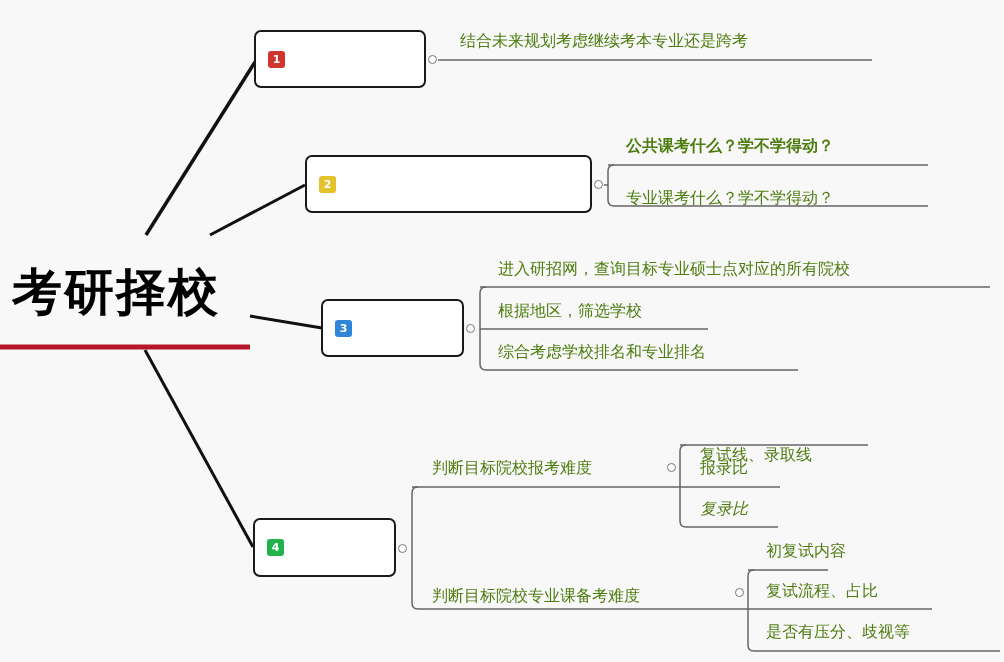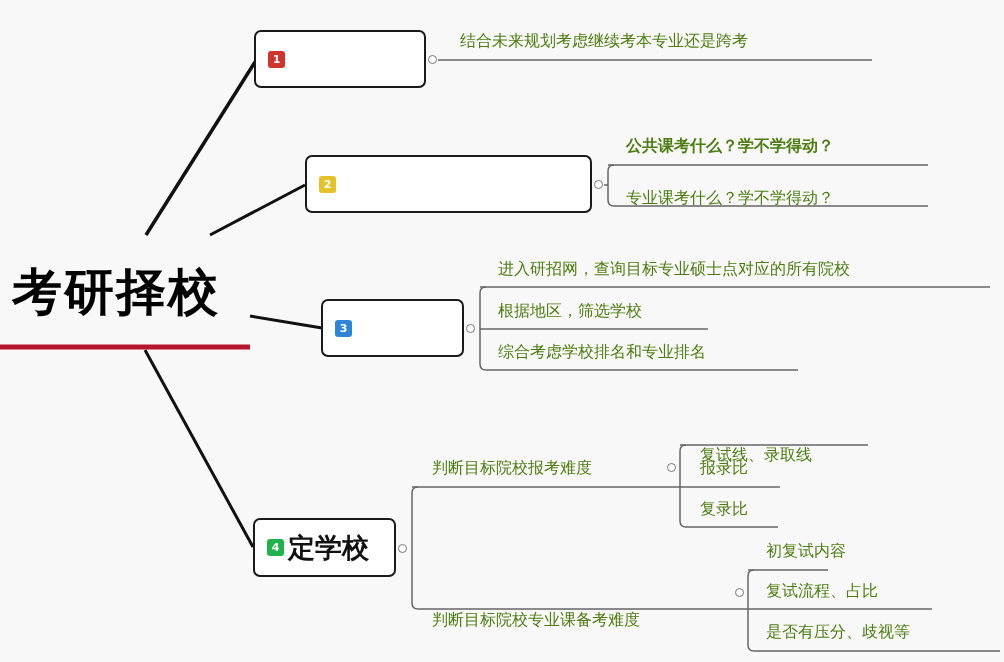--- a/index.html
+++ b/index.html
@@ -86,27 +86,26 @@
 <div class="topic" style="left:321px; top:299px; width:143px; height:58px; font-size:27px;">
   <span class="badge" style="background:#2f86d8;">3</span>
 </div>
 <div class="collapse-dot" style="left:466px; top:324px;"></div>
 <div class="leaf" style="left:498px; top:256px;">进入研招网，查询目标专业硕士点对应的所有院校</div>
 <div class="leaf" style="left:498px; top:298px;">根据地区，筛选学校</div>
 <div class="leaf" style="left:498px; top:339px;text-align:right;">综合考虑学校排名和专业排名</div>
 
 <div class="topic" style="left:253px; top:518px; width:143px; height:59px; font-size:27px;">
   <span class="badge" style="background:#22b24c;">4</span>
-  <span>定学校</span>
 </div>
 <div class="collapse-dot" style="left:398px; top:544px;"></div>
 
 <div class="leaf" style="left:432px; top:455px;">判断目标院校报考难度</div>
 <div class="collapse-dot" style="left:667px; top:463px;"></div>
 <div class="leaf" style="left:700px; top:413px;margin-top:29px;">复试线、录取线</div>
 <div class="leaf" style="left:700px; top:455px;">报录比</div>
-<div class="leaf" style="left:700px; top:496px;">复录比</div>
+<div class="leaf" style="left:700px; top:496px;font-style:italic;">复录比</div>
 
-<div class="leaf" style="left:432px; top:607px;">判断目标院校专业课备考难度</div>
+<div class="leaf" style="left:432px; top:583px;">判断目标院校专业课备考难度</div>
 <div class="collapse-dot" style="left:735px; top:588px;"></div>
 <div class="leaf" style="left:766px; top:538px;text-align:center;">初复试内容</div>
 <div class="leaf" style="left:766px; top:578px;">复试流程、占比</div>
 <div class="leaf" style="left:766px; top:619px;">是否有压分、歧视等</div>
 
 </body></html>

